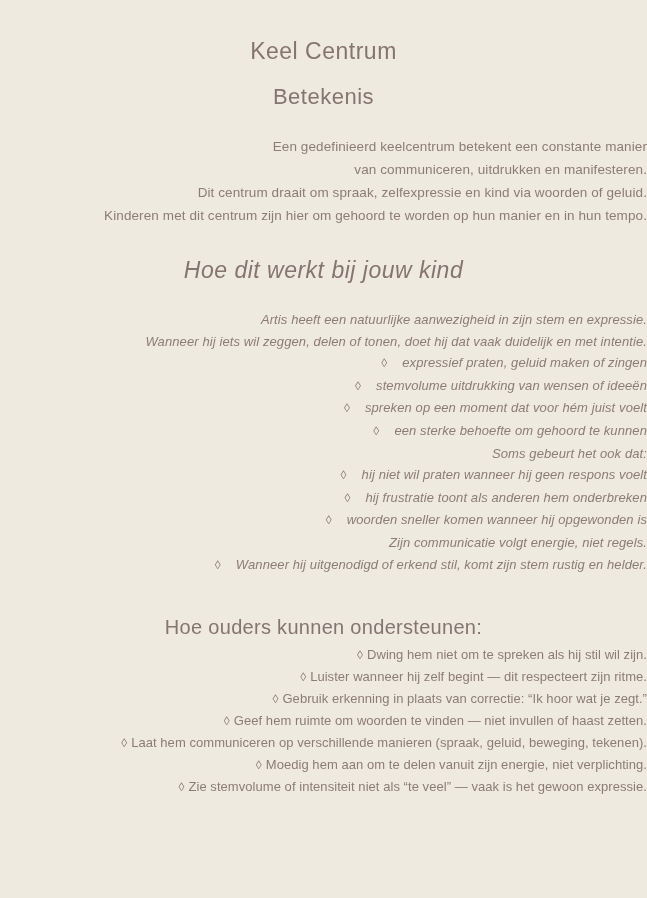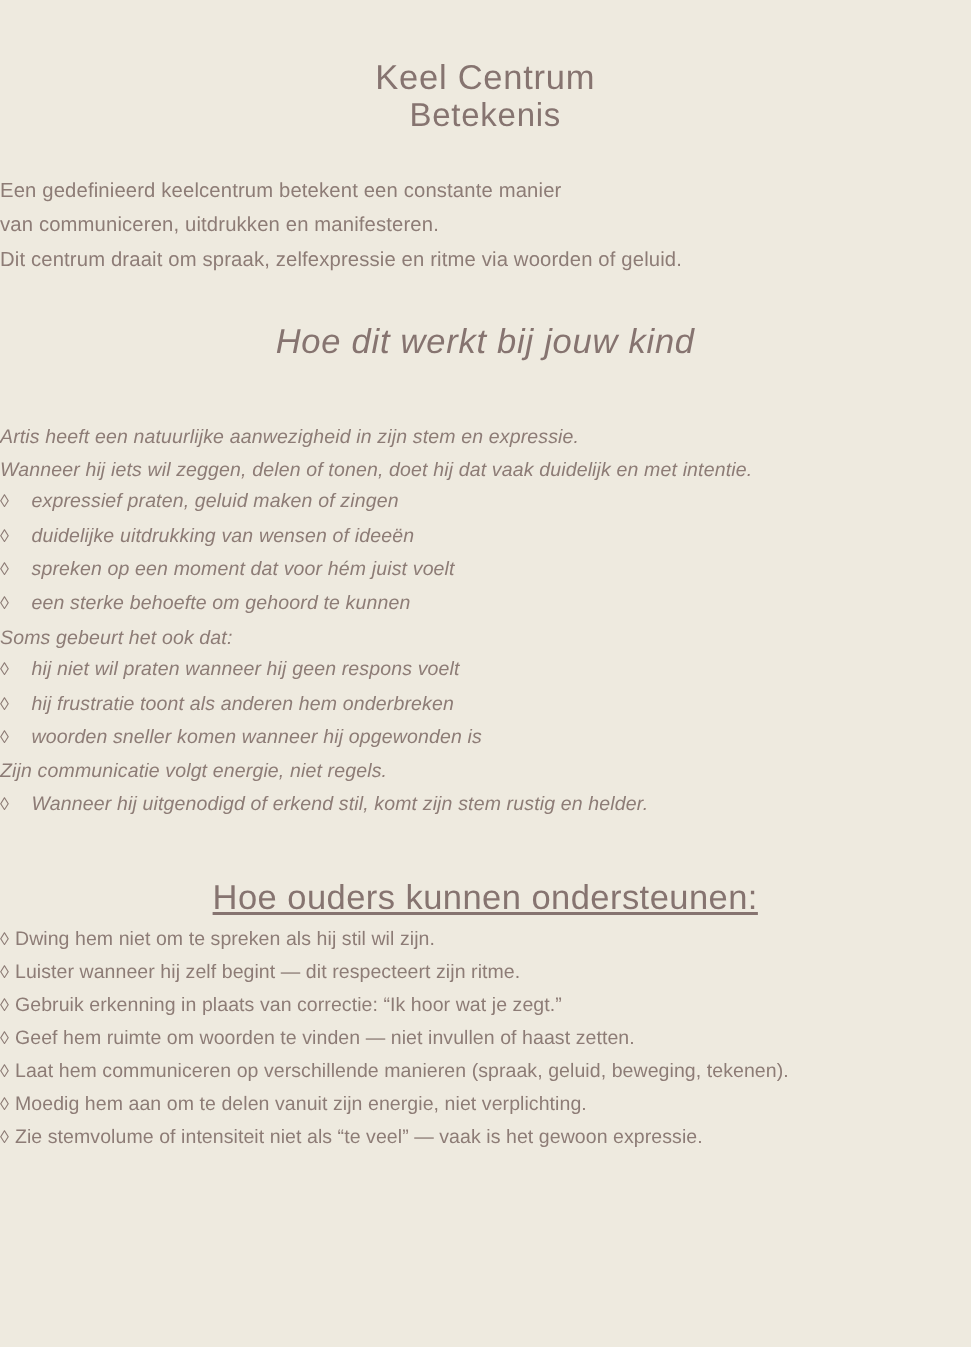--- a/index.html
+++ b/index.html
@@ -24,20 +24,21 @@
   }
   h1.doc-title {
     margin-top: 38px;
     font-size: 23px;
     font-weight: 300;
     letter-spacing: 0.5px;
     line-height: 26px;
     color: var(--heading);
   }
   h2.doc-subtitle {
+    margin-top: 20px;
     font-size: 22px;
     font-weight: 300;
     letter-spacing: 0.5px;
     line-height: 25px;
     color: var(--heading);
     text-align: center;
   }
   .intro {
     margin-top: 26px;
     font-size: 13.5px;
@@ -48,44 +49,43 @@
   h3.section-heading-italic {
     margin-top: 30px;
     font-size: 23px;
     font-weight: 300;
     font-style: italic;
     letter-spacing: 0.5px;
     line-height: 26px;
     color: var(--heading);
   }
   .how-lines {
-    margin-top: 40px;
+    margin-top: 26px;
     font-size: 13px;
     font-weight: 300;
     font-style: italic;
     line-height: 21.6px;
     letter-spacing: 0.1px;
   }
   h4.section-heading {
     margin-top: 38px;
-    font-size: 23px;
+    font-size: 20px;
     font-weight: 300;
     letter-spacing: 0.3px;
     line-height: 26px;
     color: var(--heading);
-    text-decoration: underline;
   }
   .support-lines {
     margin-top: 4px;
     font-size: 13px;
     font-weight: 300;
     line-height: 22px;
     letter-spacing: 0.05px;
   }
-  .line { text-align: left; white-space: nowrap; }
+  .line { text-align: right; white-space: nowrap; }
   .diamond {
     display: inline-block;
     font-style: normal;
     font-size: 12px;
   }
   .how-lines .diamond { margin-right: 15px; }
   .support-lines .diamond { margin-right: 4px; }
 </style>
 </head>
 <body>
@@ -100,44 +100,47 @@
 
       <div class="line">
         <span class="line-text">Een gedefinieerd keelcentrum betekent een constante manier</span>
       </div>
 
       <div class="line">
         <span class="line-text">van communiceren, uitdrukken en manifesteren.</span>
       </div>
 
       <div class="line">
-        <span class="line-text">Dit centrum draait om spraak, zelfexpressie en ritme via woorden of geluid.</span>
-      </div>
-
+        <span class="line-text">Dit centrum draait om spraak, zelfexpressie en kind via woorden of geluid.</span>
+      </div>
+
+      <div class="line">
+        <span class="line-text">Kinderen met dit centrum zijn hier om gehoord te worden op hun manier en in hun tempo.</span>
+      </div>
     </div>
 
   <h3 class="section-heading-italic">Hoe dit werkt bij jouw kind</h3>
 
   <div class="how-lines">
 
       <div class="line">
         <span class="line-text">Artis heeft een natuurlijke aanwezigheid in zijn stem en expressie.</span>
       </div>
 
       <div class="line">
         <span class="line-text">Wanneer hij iets wil zeggen, delen of tonen, doet hij dat vaak duidelijk en met intentie.</span>
       </div>
 
 
       <div class="line">
         <span class="diamond">◊</span><span class="line-text">expressief praten, geluid maken of zingen</span>
       </div>
 
       <div class="line">
-        <span class="diamond">◊</span><span class="line-text">duidelijke uitdrukking van wensen of ideeën</span>
+        <span class="diamond">◊</span><span class="line-text">stemvolume uitdrukking van wensen of ideeën</span>
       </div>
 
       <div class="line">
         <span class="diamond">◊</span><span class="line-text">spreken op een moment dat voor hém juist voelt</span>
       </div>
 
       <div class="line">
         <span class="diamond">◊</span><span class="line-text">een sterke behoefte om gehoord te kunnen</span>
       </div>
 

